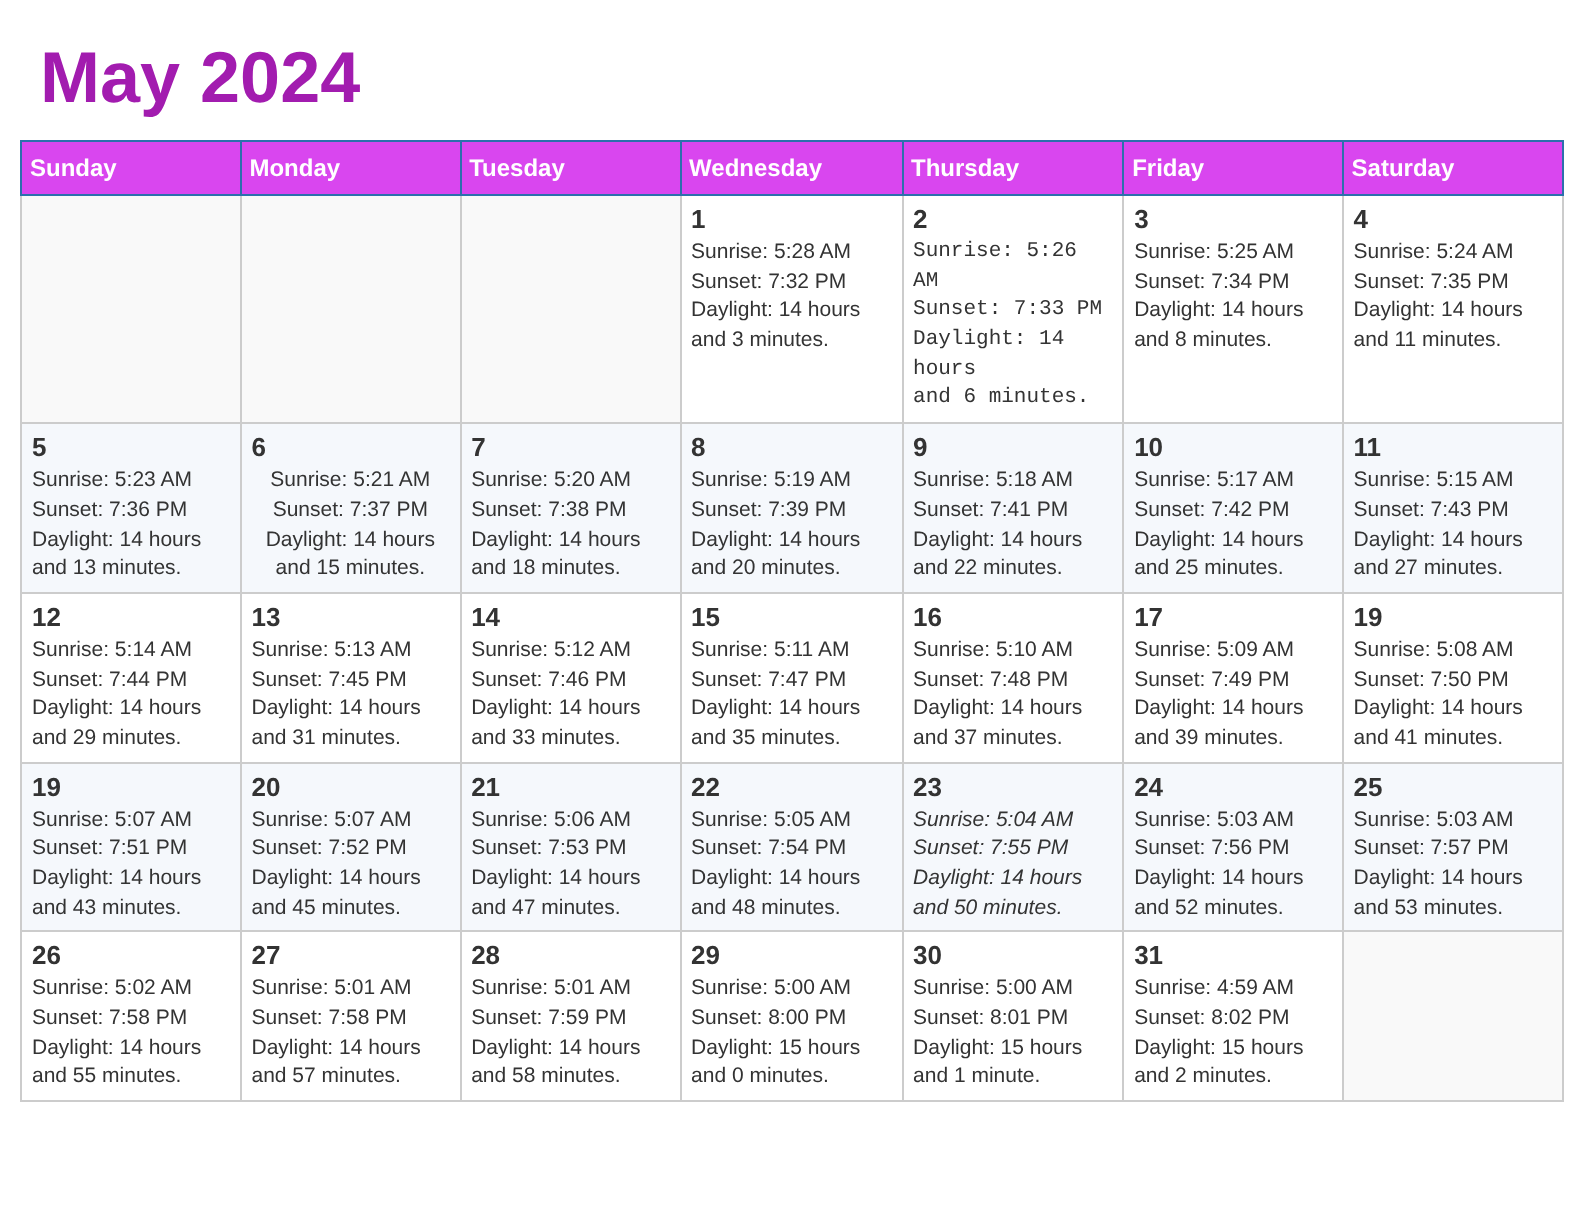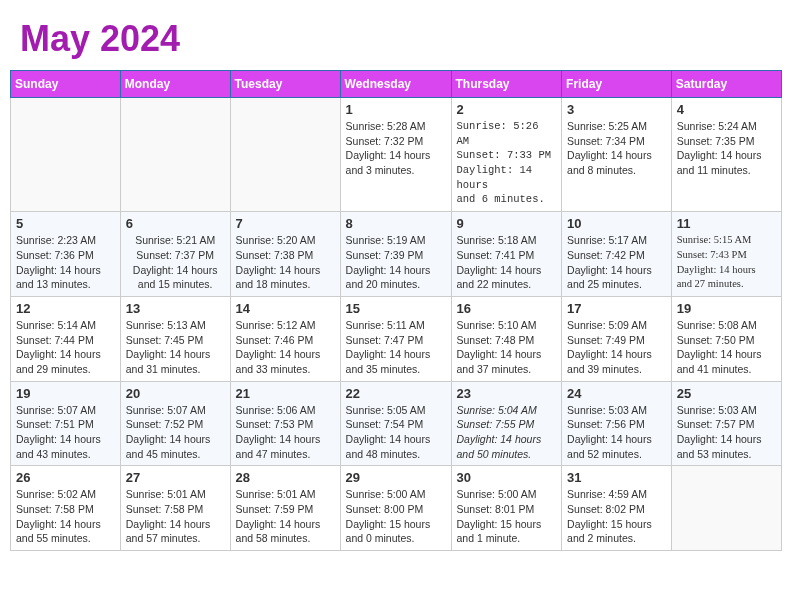--- a/index.html
+++ b/index.html
@@ -144,21 +144,21 @@
           <span class="day-number">4</span>
           <div class="day-info" style="white-space: pre-line;">Sunrise: 5:24 AM
 Sunset: 7:35 PM
 Daylight: 14 hours
 and 11 minutes.</div>
         </td>
       </tr>
       <tr>
         <td>
           <span class="day-number">5</span>
-          <div class="day-info" style="white-space: pre-line;">Sunrise: 2:23 AM
+          <div class="day-info" style="white-space: pre-line;">Sunrise: 5:23 AM
 Sunset: 7:36 PM
 Daylight: 14 hours
 and 13 minutes.</div>
         </td>
         <td>
           <span class="day-number">6</span>
           <div class="day-info" style="white-space: pre-line; text-align: center;">Sunrise: 5:21 AM
 Sunset: 7:37 PM
 Daylight: 14 hours
 and 15 minutes.</div>
@@ -186,21 +186,21 @@
         </td>
         <td>
           <span class="day-number">10</span>
           <div class="day-info" style="white-space: pre-line;">Sunrise: 5:17 AM
 Sunset: 7:42 PM
 Daylight: 14 hours
 and 25 minutes.</div>
         </td>
         <td>
           <span class="day-number">11</span>
-          <div class="day-info" style="white-space: pre-line; font-family: Liberation Serif, serif;">Sunrise: 5:15 AM
+          <div class="day-info" style="white-space: pre-line;">Sunrise: 5:15 AM
 Sunset: 7:43 PM
 Daylight: 14 hours
 and 27 minutes.</div>
         </td>
       </tr>
       <tr>
         <td>
           <span class="day-number">12</span>
           <div class="day-info" style="white-space: pre-line;">Sunrise: 5:14 AM
 Sunset: 7:44 PM

